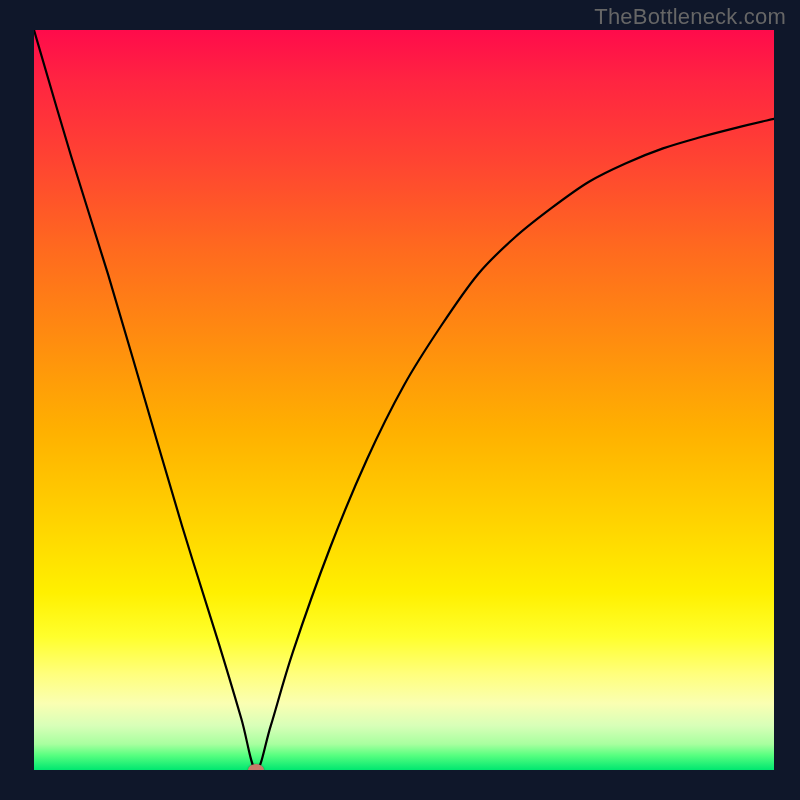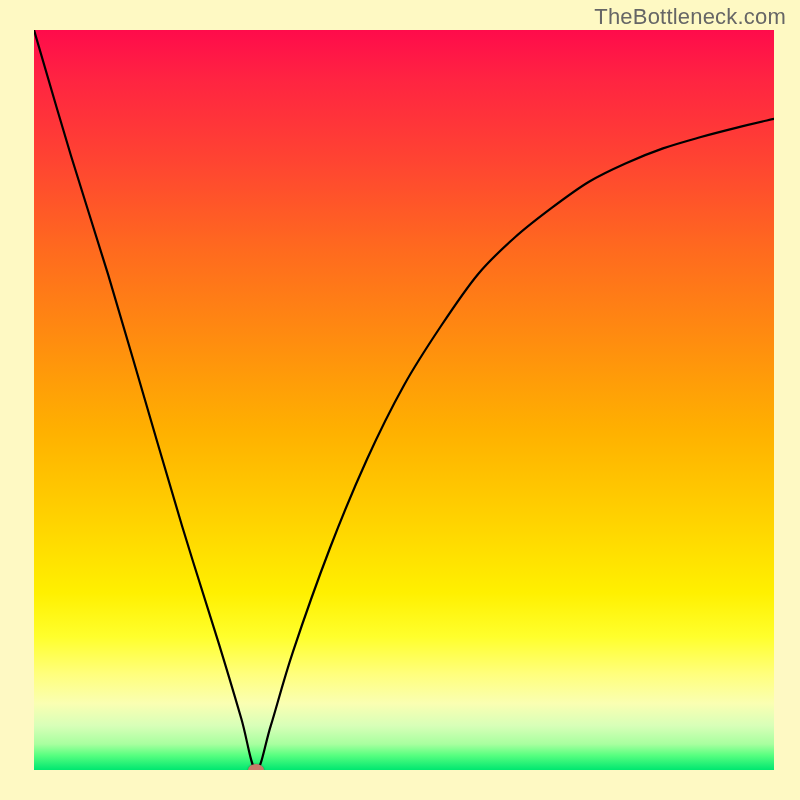--- a/index.html
+++ b/index.html
@@ -8,21 +8,21 @@
     width: 800px;
     height: 800px;
     background: #000;
     overflow: hidden;
     font-family: Arial, Helvetica, sans-serif;
   }
   .container {
     position: relative;
     width: 800px;
     height: 800px;
-    background: #fef9c3;
+    background: #0f172a;
   }
   .watermark {
     position: absolute;
     top: 4px;
     right: 14px;
     color: #666666;
     font-size: 22px;
     font-weight: 500;
     letter-spacing: 0.2px;
     z-index: 10;

